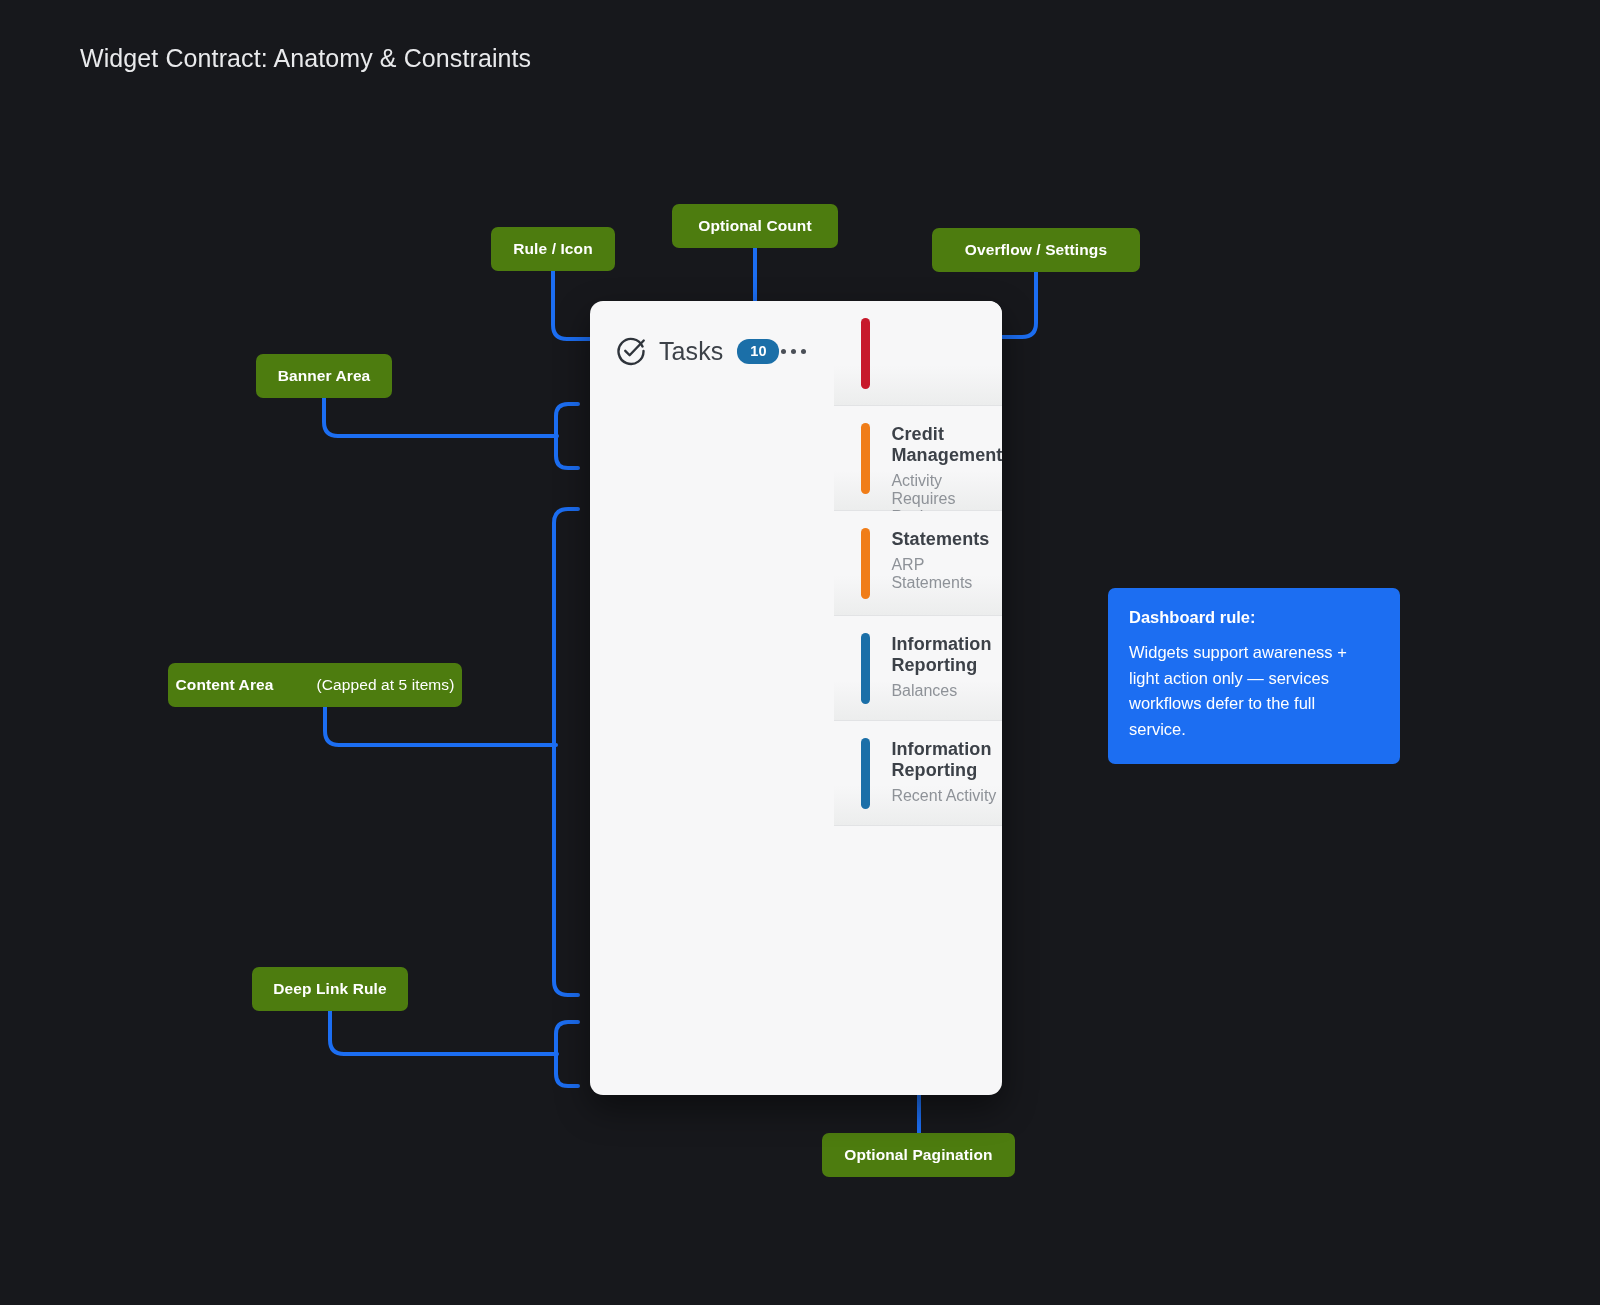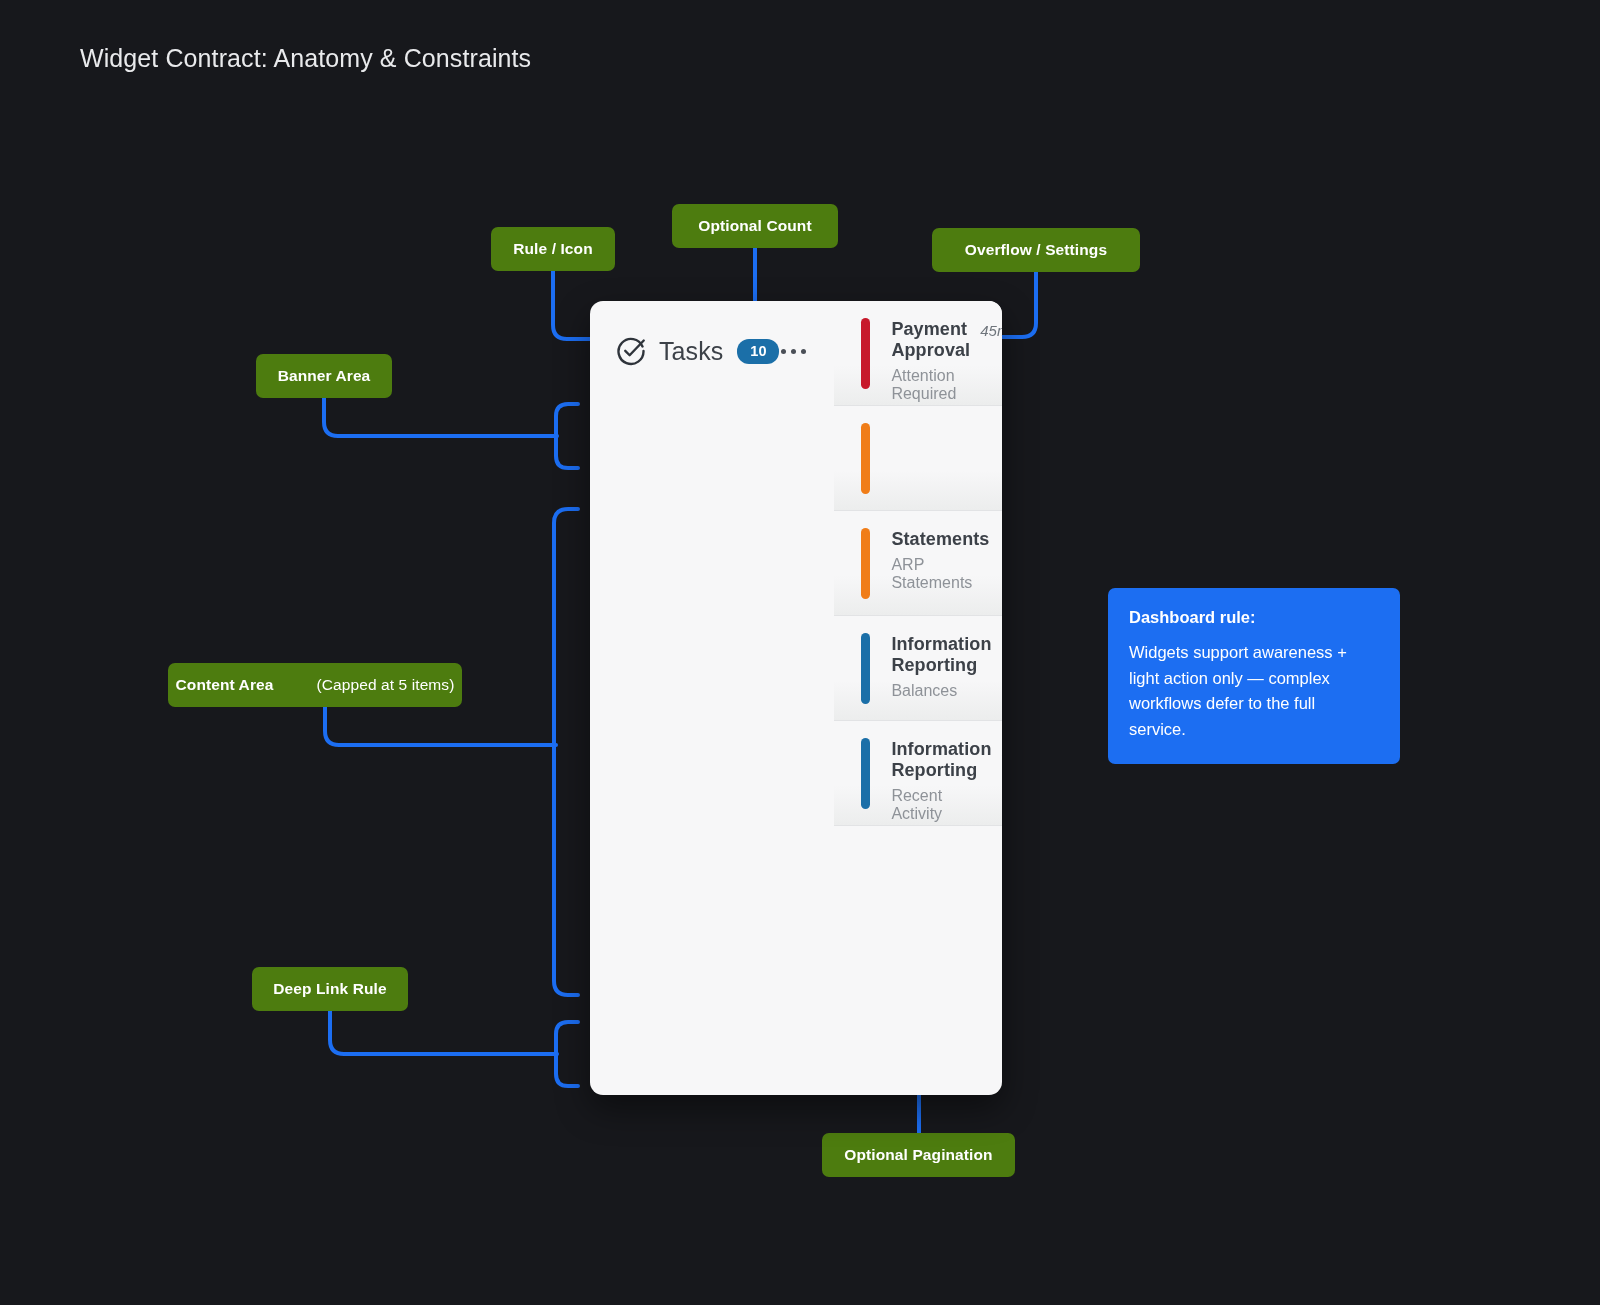--- a/index.html
+++ b/index.html
@@ -271,21 +271,21 @@
 <div class="chip" id="chip-banner">Banner Area</div>
 <div class="chip" id="chip-content">
     <span>Content Area</span>
     <span class="reg"> (Capped at 5 items)</span>
   </div>
 <div class="chip" id="chip-deeplink">Deep Link Rule</div>
 <div class="chip" id="chip-pagination">Optional Pagination</div>
 
 <div class="rule-box">
   <div class="rule-title">Dashboard rule:</div>
-  <div class="rule-body">Widgets support awareness + light action only — complex workflows defer to the full service.</div>
+  <div class="rule-body">Widgets support awareness + light action only — services workflows defer to the full service.</div>
 </div>
 
 <div class="card">
 
   <div class="card-header">
     <svg class="check-icon" viewBox="0 0 24 24">
       <path d="M21.2 8.4 A10 10 0 1 0 22 12" fill="none" stroke="#2f343b" stroke-width="1.9" stroke-linecap="round"></path>
       <path d="M7.4 11.9 L10.9 15.4 L22.2 3.6" fill="none" stroke="#2f343b" stroke-width="1.9" stroke-linecap="round" stroke-linejoin="round"></path>
     </svg>
     <div class="card-title">Tasks</div>
@@ -294,30 +294,30 @@
       <span></span>
         <span></span>
         <span></span>
     </div>
   </div>
 
 
   <div class="list" id="task-list">
       <div class="list-item">
         <div class="bar" style="background: rgb(199, 25, 43);"></div>
+      </div>
+      <div class="list-item">
+        <div class="bar" style="background: rgb(240, 125, 24);"></div>
         <div class="item-main">
           <div class="item-texts">
-            <div class="item-title">Payment Approval</div>
-            <div class="item-sub">Attention Required</div>
+            <div class="item-title">Credit Management</div>
+            <div class="item-sub">Activity Requires Review</div>
           </div>
-          <div class="item-time">45min</div>
+          <div class="item-time">2d</div>
         </div>
-      </div>
-      <div class="list-item">
-        <div class="bar" style="background: rgb(240, 125, 24);"></div>
       </div>
       <div class="list-item">
         <div class="bar" style="background: rgb(240, 125, 24);"></div>
         <div class="item-main">
           <div class="item-texts">
             <div class="item-title">Statements</div>
             <div class="item-sub">ARP Statements</div>
           </div>
           <div class="item-time">1w</div>
         </div>

